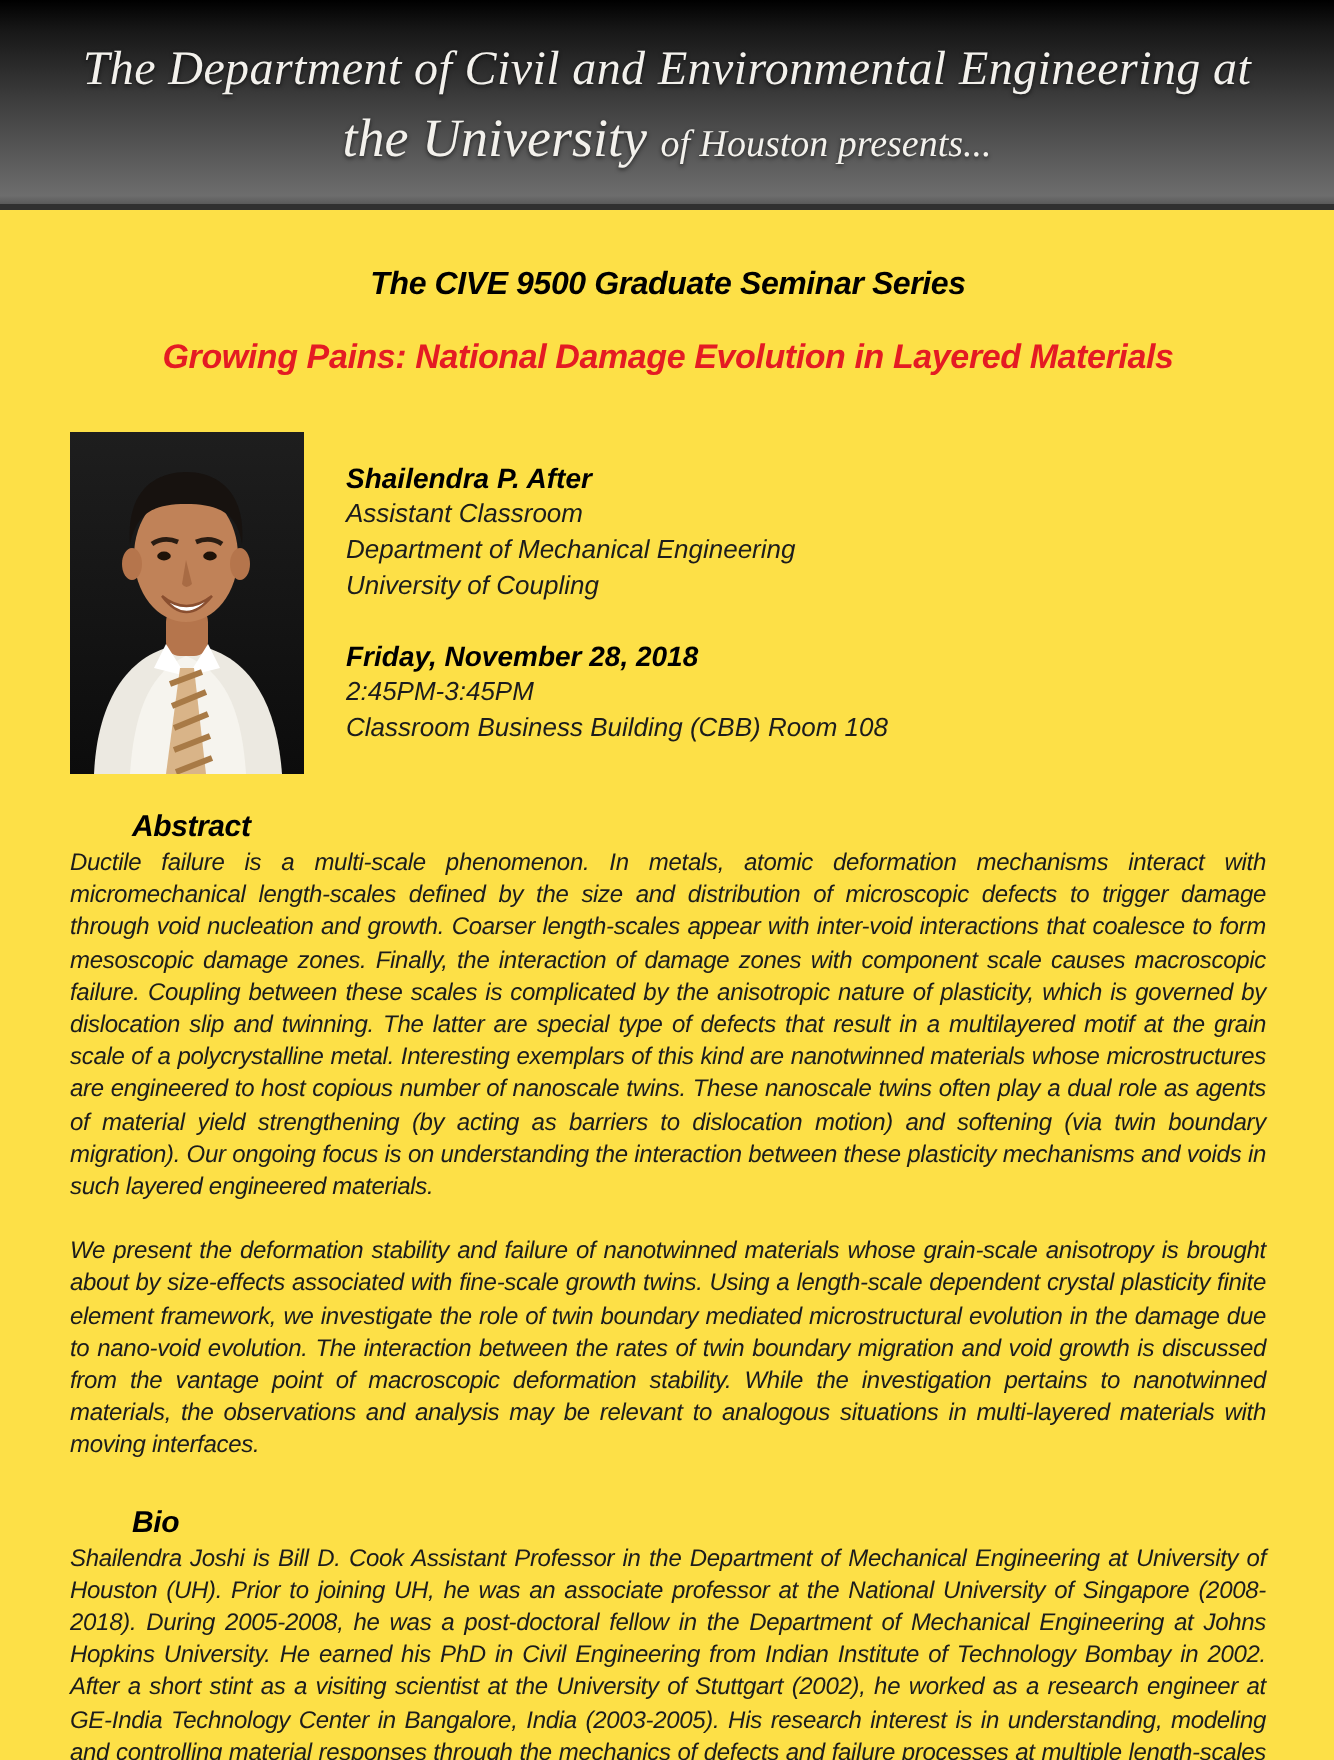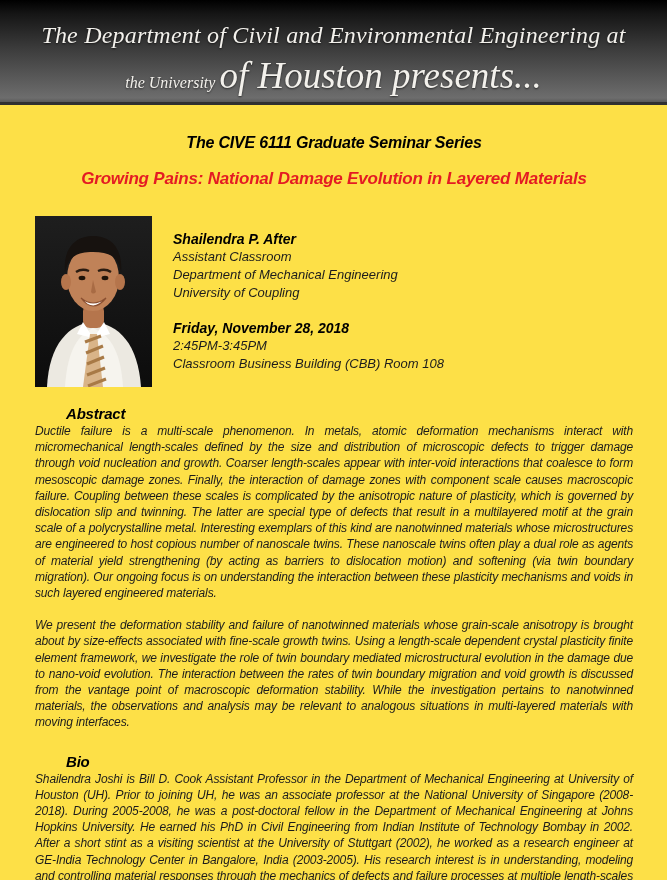--- a/index.html
+++ b/index.html
@@ -26,22 +26,22 @@
     color: #f3f1ec;
     text-shadow: 0 1px 2px rgba(0,0,0,0.6);
   }
   .banner-line1 {
     padding-top: 22px;
     font-size: 24px;
     letter-spacing: 0.2px;
     white-space: nowrap;
   }
   .banner-line2 { margin-top: 5px; white-space: nowrap; }
-  .banner-line2 .small { font-size: 16px; }
-  .banner-line2 .large { font-size: 37px; }
+  .banner-line2 .small { font-size: 27px; }
+  .banner-line2 .large { font-size: 19px; }
 
   
   .content {
     padding: 0 34px 0 35px;
   }
   .series-title {
     margin-top: 29px;
     text-align: center;
     font-size: 16px;
     font-weight: bold;
@@ -105,21 +105,21 @@
 
   <div class="banner">
     <div class="banner-line1">The Department of Civil and Environmental Engineering at</div>
     <div class="banner-line2">
       <span class="small">the University </span><span class="large">of Houston presents...</span>
     </div>
   </div>
 
   <div class="content">
 
-    <div class="series-title">The CIVE 6111 Graduate Seminar Series</div>
+    <div class="series-title">The CIVE 9500 Graduate Seminar Series</div>
     <div class="talk-title" style="color:#e41b23;">Growing Pains: National Damage Evolution in Layered Materials</div>
 
     <div class="speaker-row">
 
       <div class="photo-frame">
         <svg width="117" height="171" viewBox="0 0 117 171" xmlns="http://www.w3.org/2000/svg">
           <defs>
             <linearGradient id="bgGrad" x1="0" y1="0" x2="0" y2="1">
               <stop offset="0" stop-color="#1e1e1e"></stop>
               <stop offset="1" stop-color="#0c0c0c"></stop>

